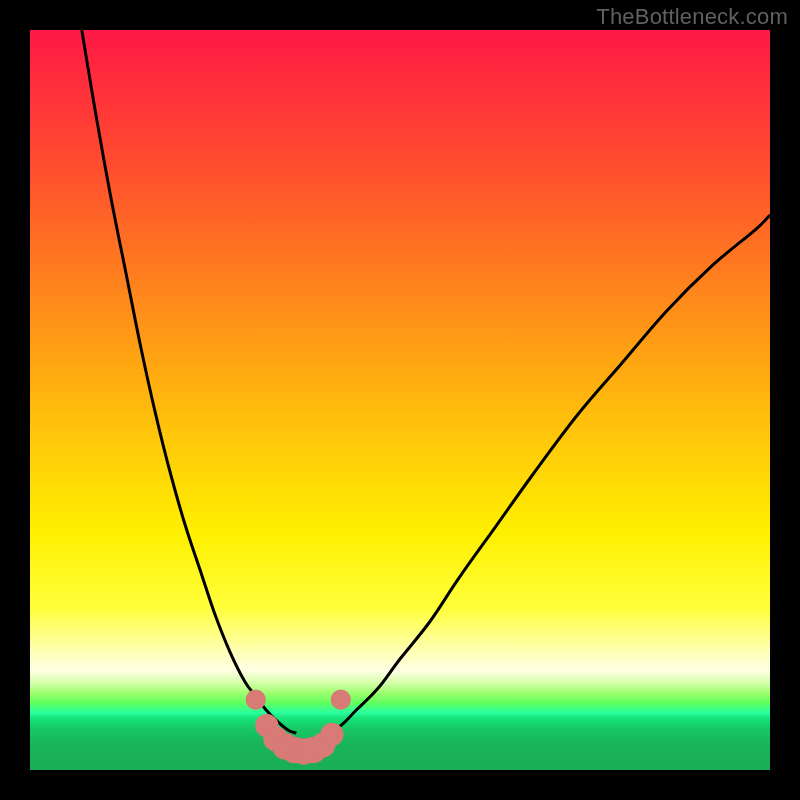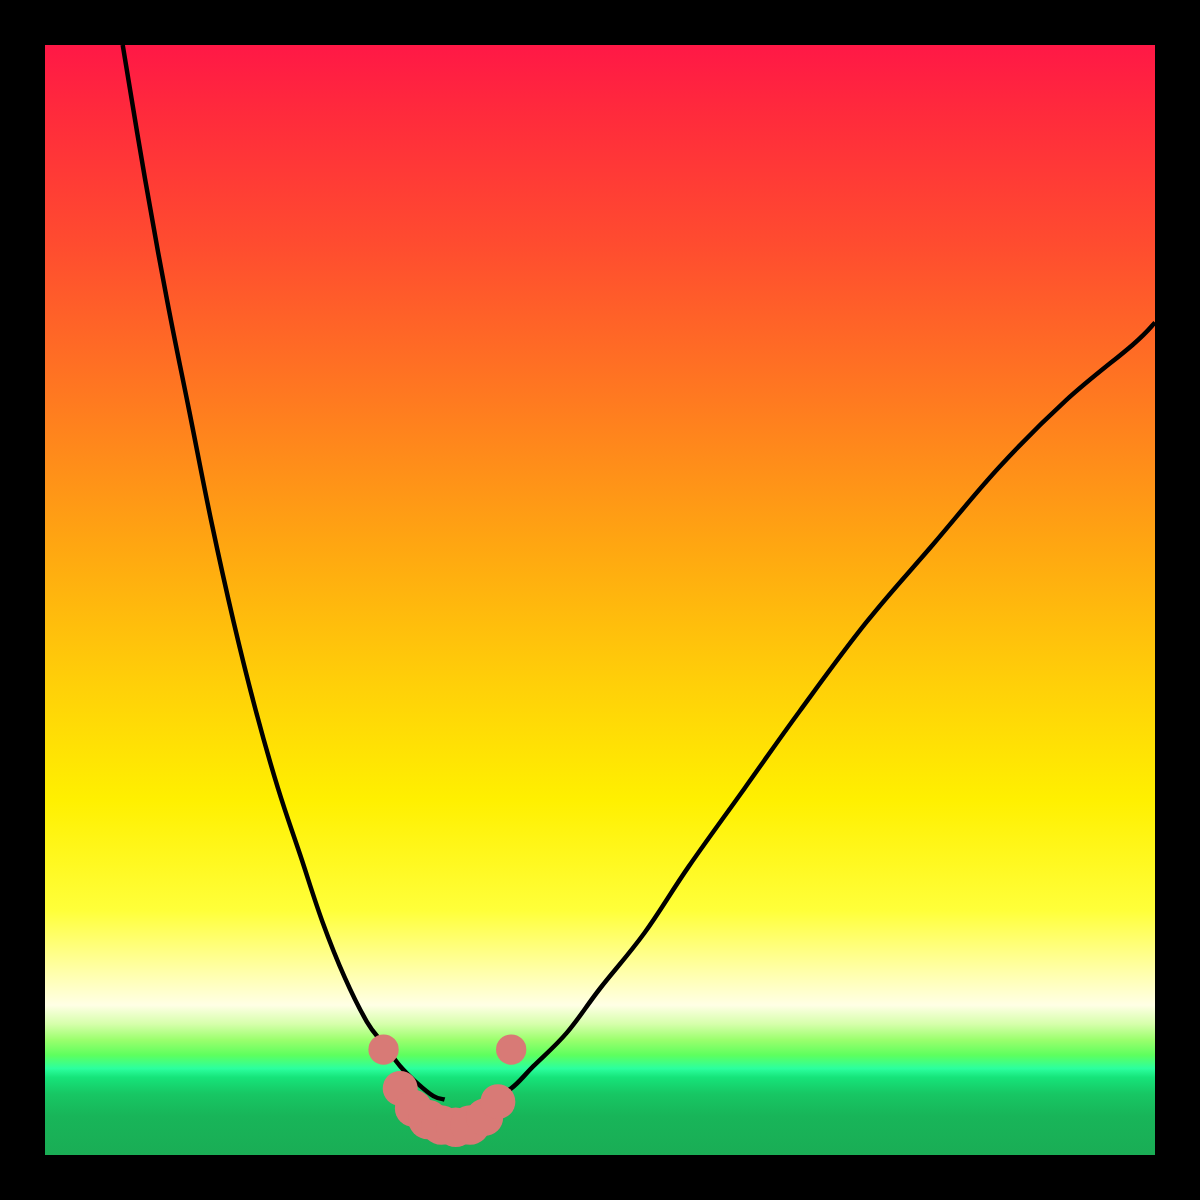--- a/index.html
+++ b/index.html
@@ -63,20 +63,21 @@
     top: 30px;
     width: 740px;
     height: 740px;
     z-index: 3;
   }
 </style>
 </head>
 <body>
 
 <div class="outer">
+  <div class="watermark">TheBottleneck.com</div>
 
   <div class="plot-area"></div>
 
   <svg class="overlay" viewBox="0 0 740 740" preserveAspectRatio="none">
     <g>
       <path id="path-left" fill="none" stroke="#000" stroke-width="3" d="M 51.80 0.00 C 54.46 15.98, 61.27 58.16, 66.60 88.80 C 71.93 119.44, 76.07 142.23, 81.40 170.20 C 86.73 198.17, 90.87 217.56, 96.20 244.20 C 101.53 270.84, 105.67 292.89, 111.00 318.20 C 116.33 343.51, 120.47 362.16, 125.80 384.80 C 131.13 407.44, 135.27 424.02, 140.60 444.00 C 145.93 463.98, 150.07 478.48, 155.40 495.80 C 160.73 513.12, 164.87 524.22, 170.20 540.20 C 175.53 556.18, 179.67 569.95, 185.00 584.60 C 190.33 599.25, 194.47 609.61, 199.80 621.60 C 205.13 633.59, 209.94 643.21, 214.60 651.20 C 219.26 659.19, 221.70 660.67, 225.70 666.00 C 229.70 671.33, 232.80 676.14, 236.80 680.80 C 240.80 685.46, 243.90 688.30, 247.90 691.90 C 251.90 695.50, 255.67 698.78, 259.00 700.78 C 262.33 702.78, 265.07 702.60, 266.40 703.00"></path>
     </g>
     <g>
       <path id="path-right" fill="none" stroke="#000" stroke-width="3" d="M 296.00 703.00 C 298.66 701.67, 305.47 699.60, 310.80 695.60 C 316.13 691.60, 318.94 687.46, 325.60 680.80 C 332.26 674.14, 339.81 667.92, 347.80 658.60 C 355.79 649.28, 360.68 640.99, 370.00 629.00 C 379.32 617.01, 388.94 606.65, 399.60 592.00 C 410.26 577.35, 417.21 564.92, 429.20 547.60 C 441.19 530.28, 452.88 514.45, 466.20 495.80 C 479.52 477.15, 488.55 463.98, 503.20 444.00 C 517.85 424.02, 531.62 404.78, 547.60 384.80 C 563.58 364.82, 576.02 351.65, 592.00 333.00 C 607.98 314.35, 620.42 298.52, 636.40 281.20 C 652.38 263.88, 664.82 251.45, 680.80 236.80 C 696.78 222.15, 714.54 209.12, 725.20 199.80 C 735.86 190.48, 737.34 187.66, 740.00 185.00"></path>
     </g>

